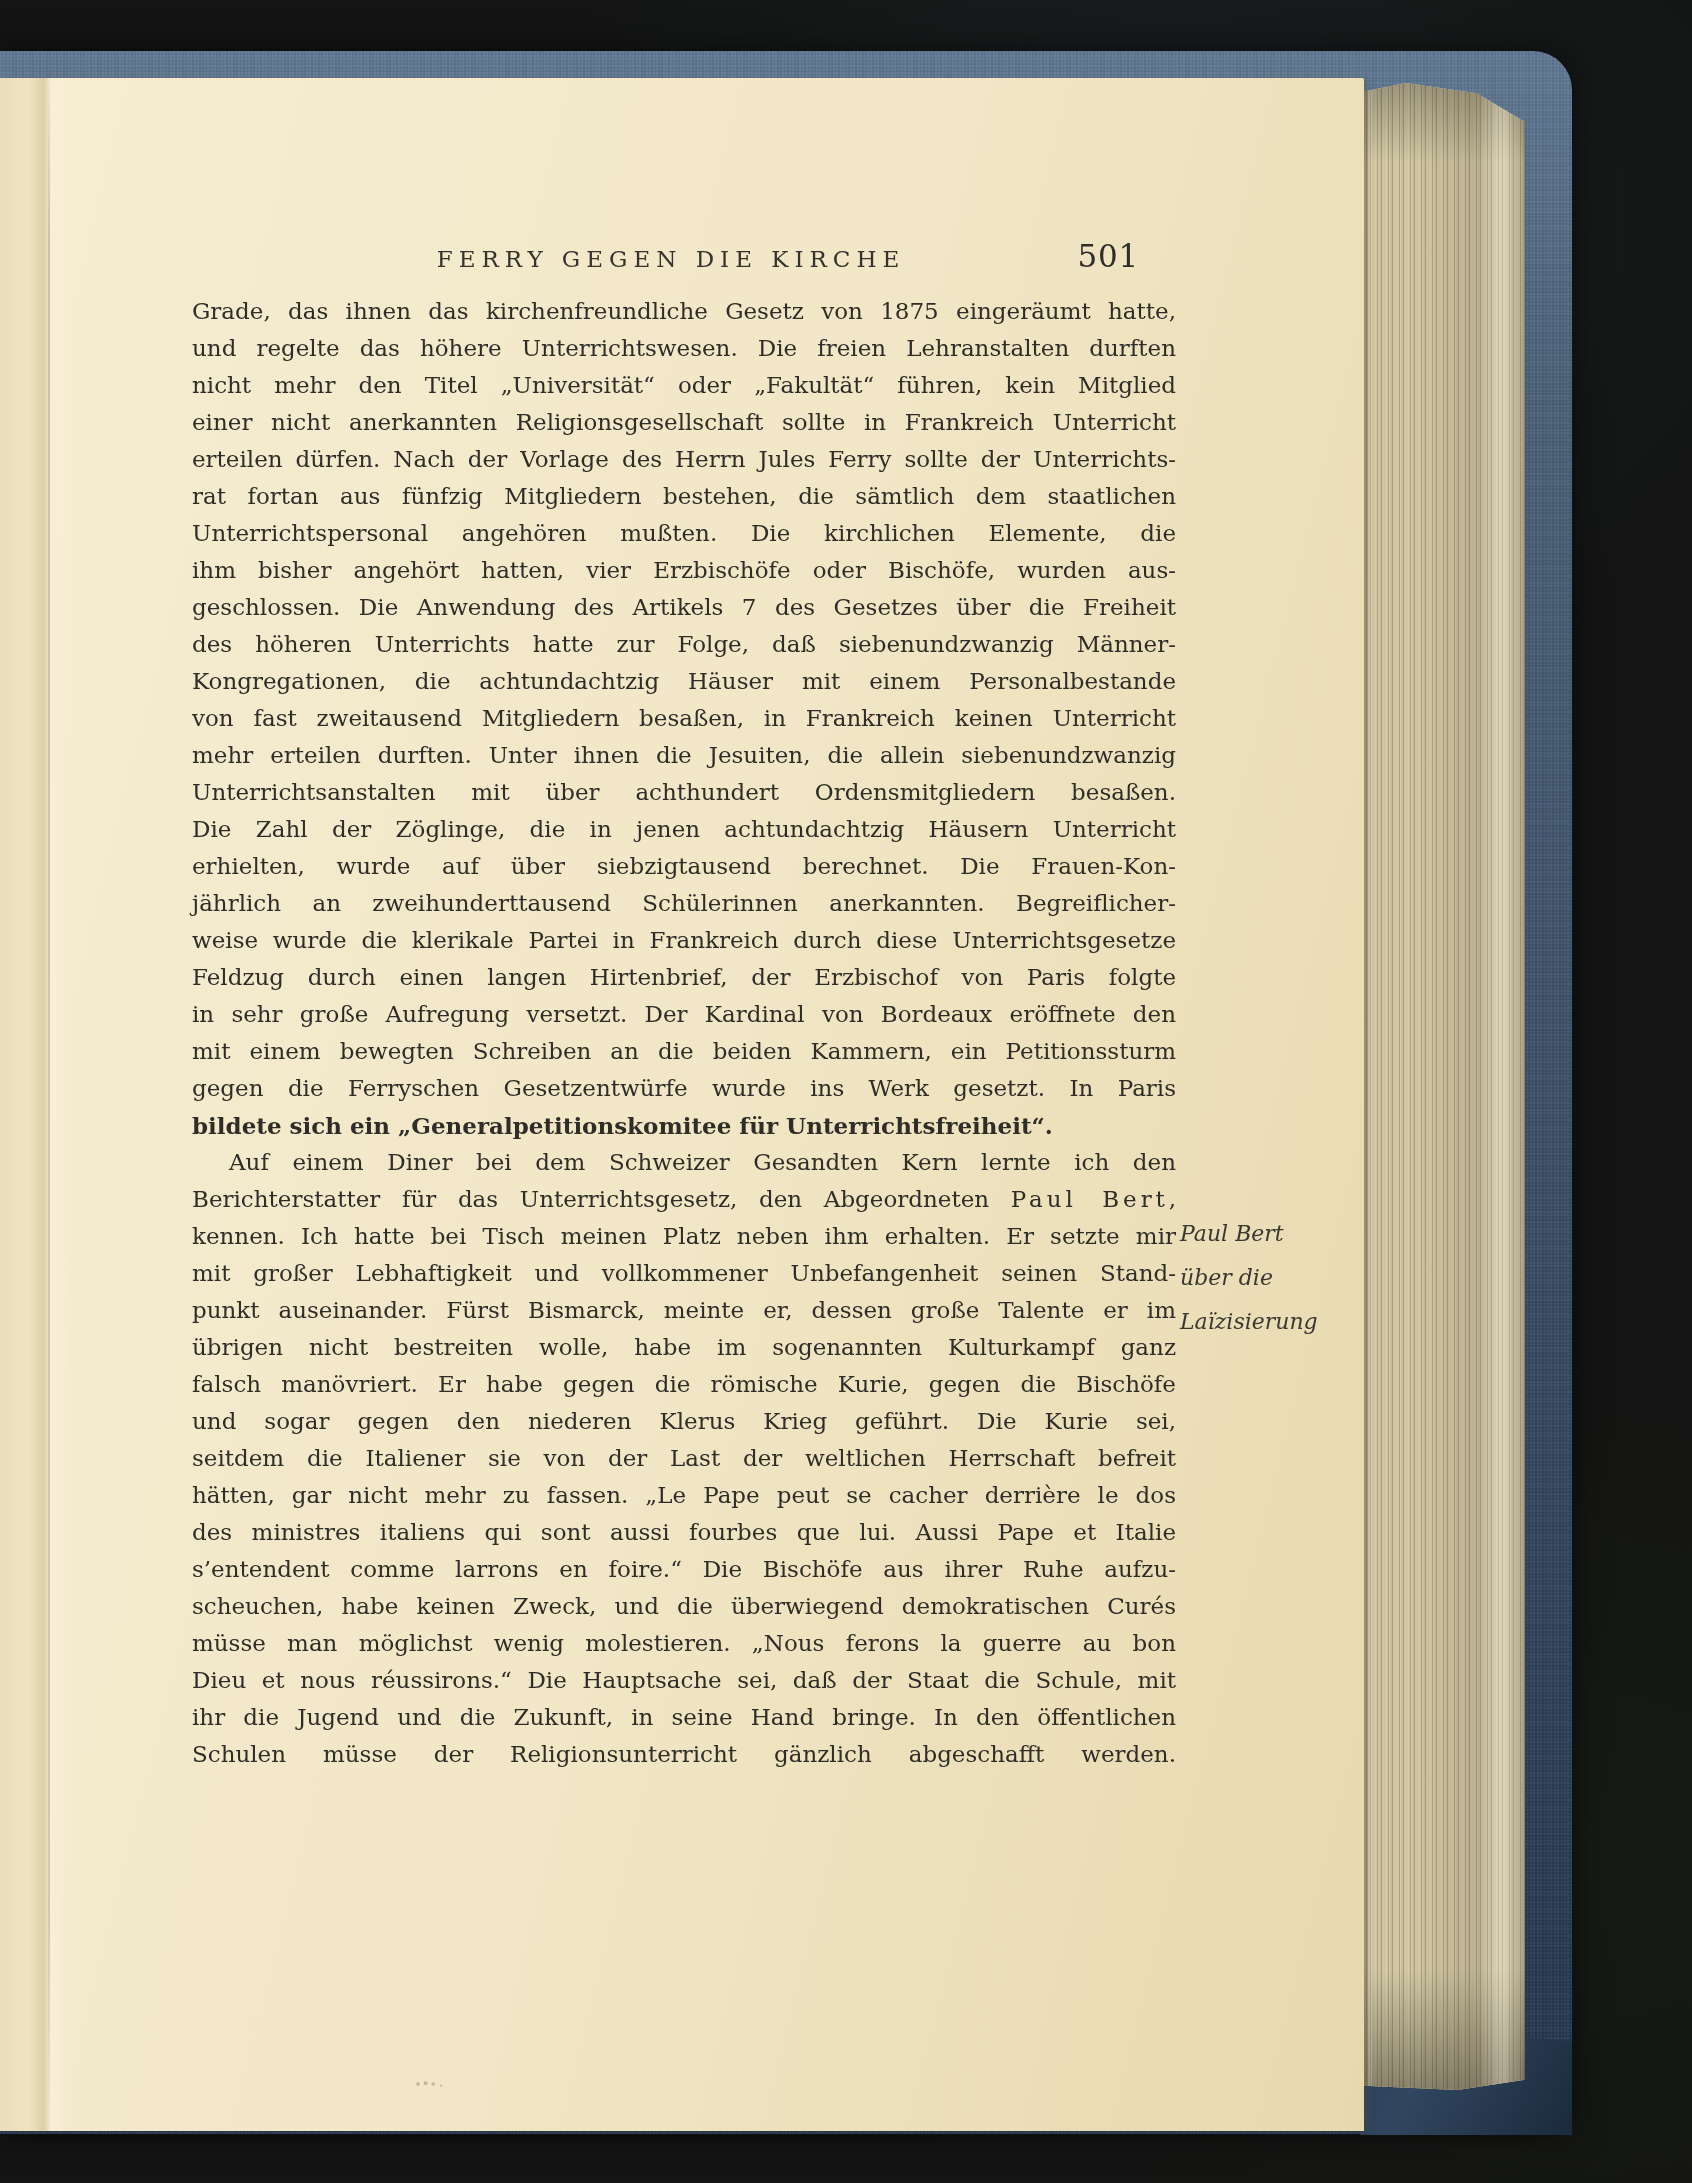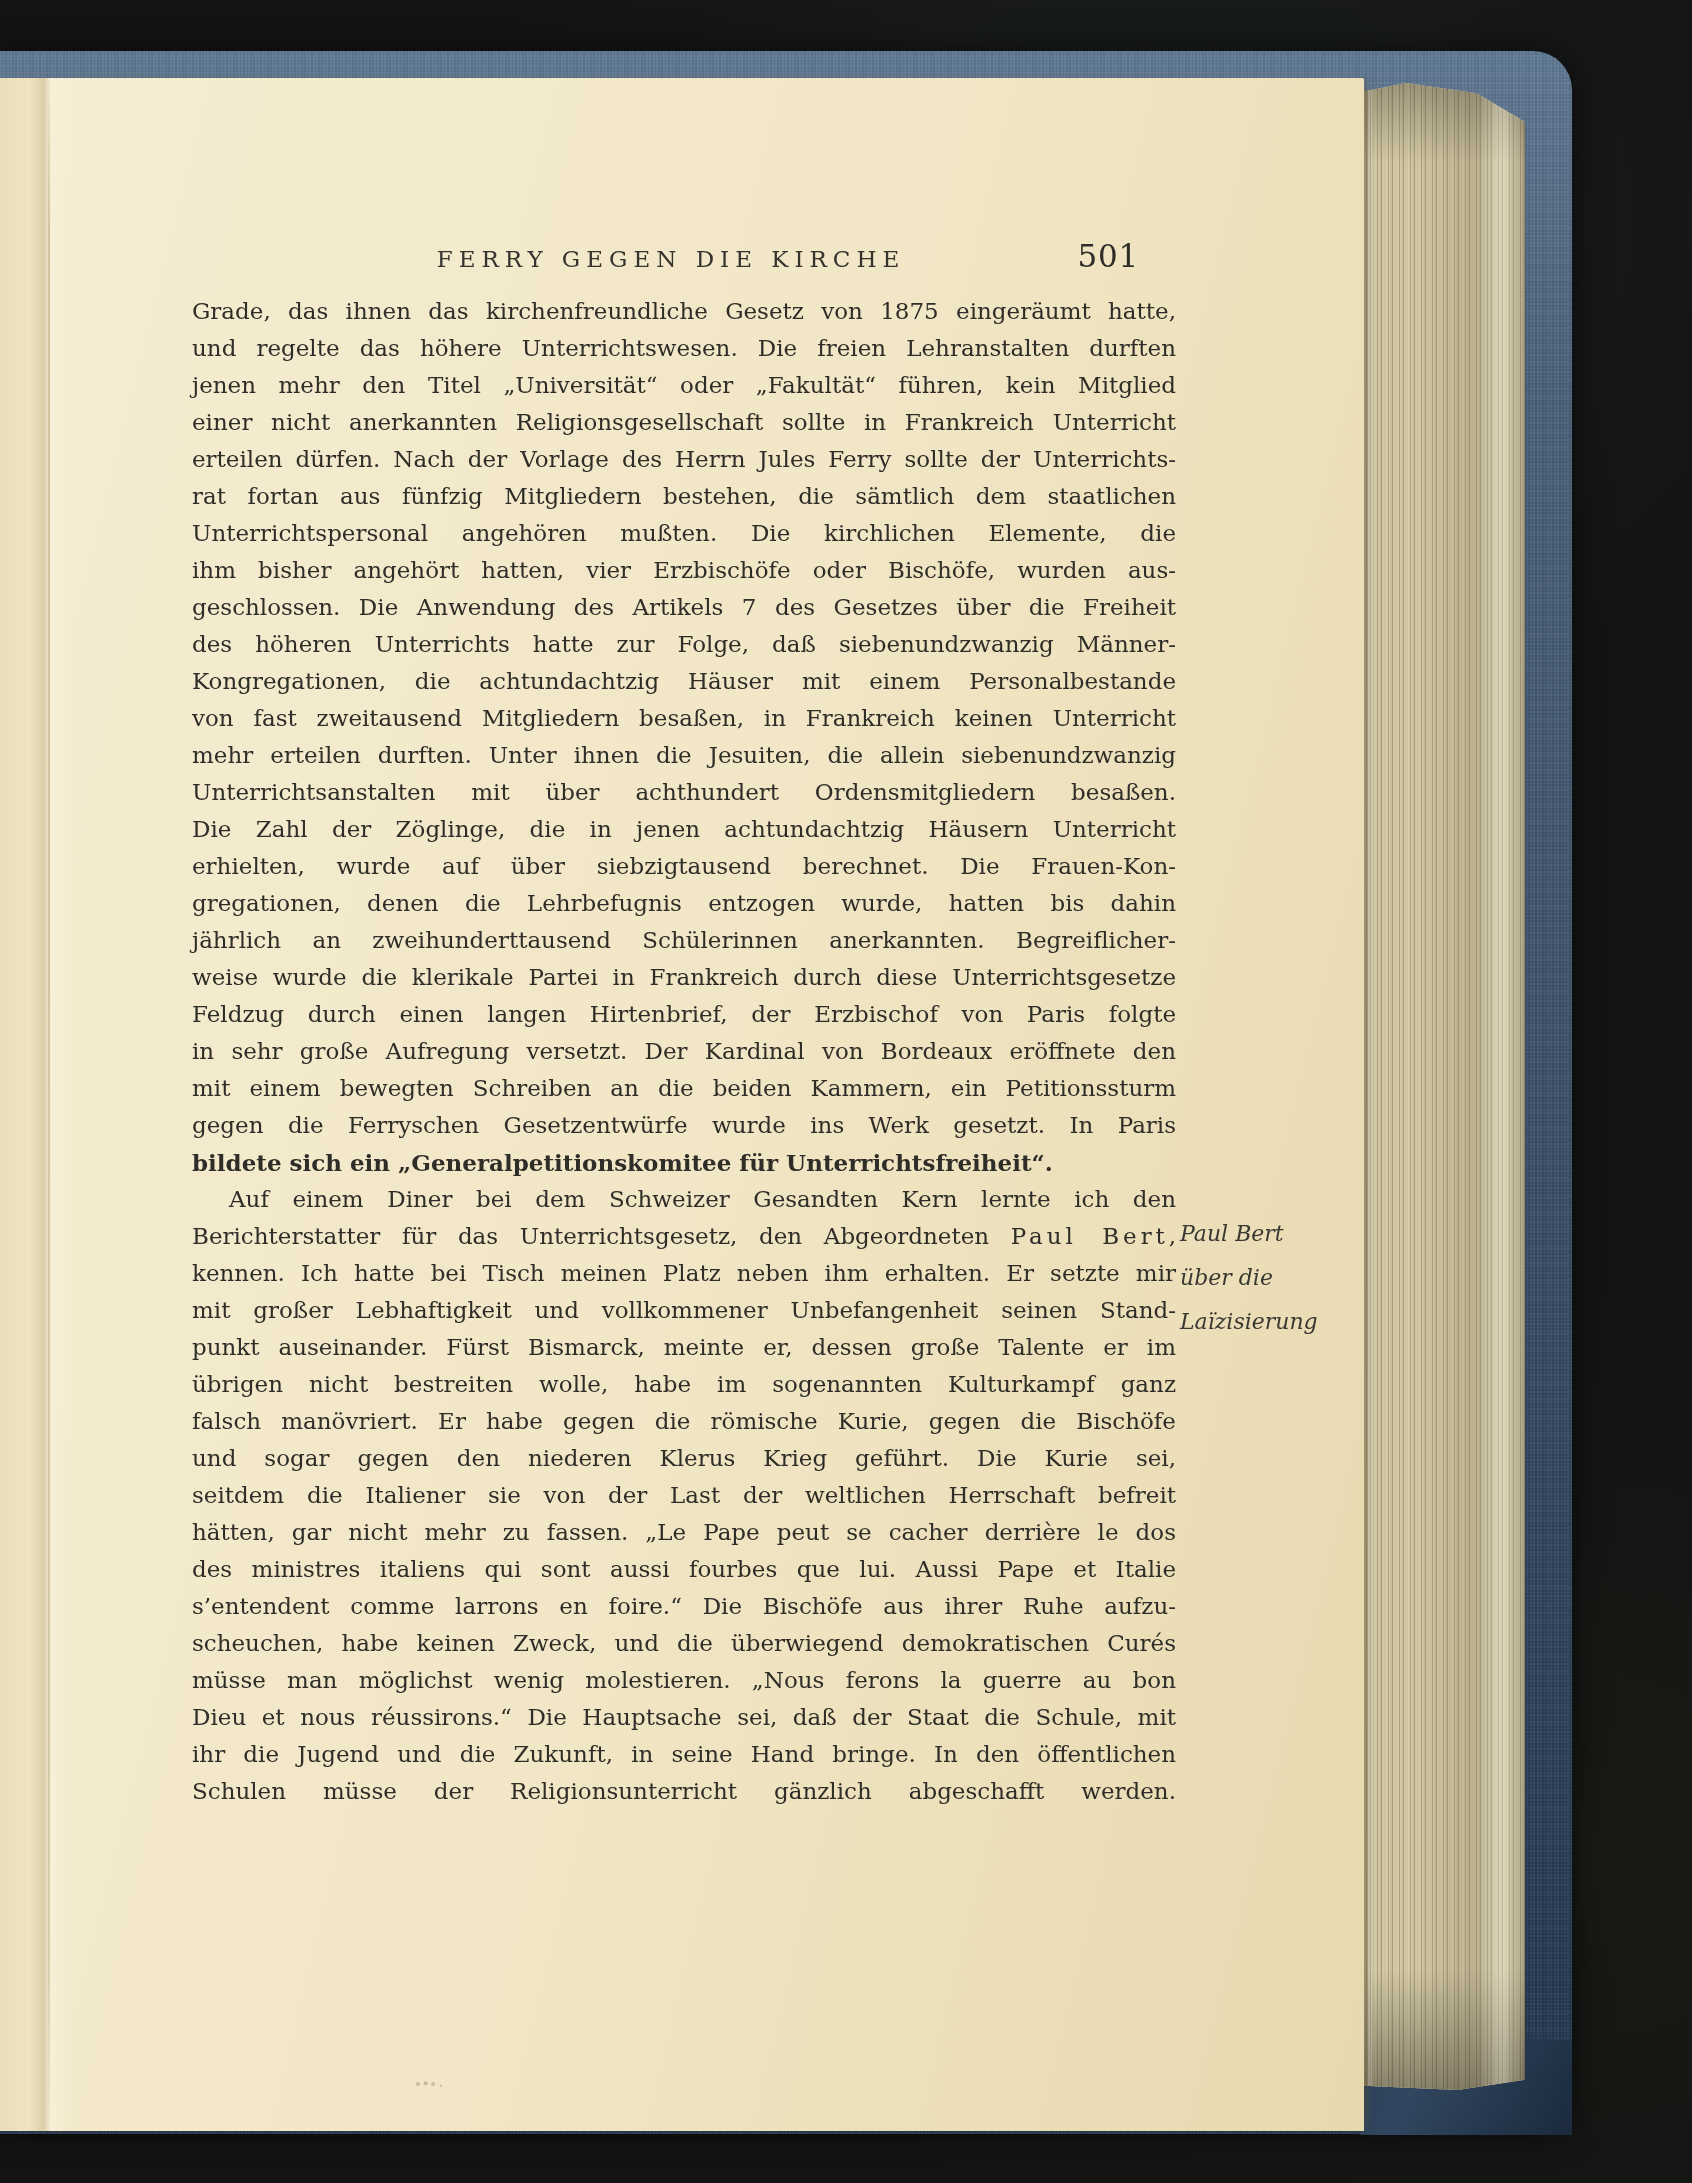--- a/index.html
+++ b/index.html
@@ -119,35 +119,34 @@
     <div class="gutter-line"></div>
 
     <div class="header">
       <span class="running-title">FERRY GEGEN DIE KIRCHE</span>
       <span class="page-number">501</span>
     </div>
 
     <div class="body-text">
         <div class="bl"><span>Grade, das ihnen das kirchenfreundliche Gesetz von 1875 eingeräumt hatte,</span></div>
         <div class="bl"><span>und regelte das höhere Unterrichtswesen. Die freien Lehranstalten durften</span></div>
-        <div class="bl"><span>jenen mehr den Titel „Universität“ oder „Fakultät“ führen, kein Mitglied</span></div>
+        <div class="bl"><span>nicht mehr den Titel „Universität“ oder „Fakultät“ führen, kein Mitglied</span></div>
         <div class="bl"><span>einer nicht anerkannten Religionsgesellschaft sollte in Frankreich Unterricht</span></div>
         <div class="bl"><span>erteilen dürfen. Nach der Vorlage des Herrn Jules Ferry sollte der Unterrichts-</span></div>
         <div class="bl"><span>rat fortan aus fünfzig Mitgliedern bestehen, die sämtlich dem staatlichen</span></div>
         <div class="bl"><span>Unterrichtspersonal angehören mußten. Die kirchlichen Elemente, die</span></div>
         <div class="bl"><span>ihm bisher angehört hatten, vier Erzbischöfe oder Bischöfe, wurden aus-</span></div>
         <div class="bl"><span>geschlossen. Die Anwendung des Artikels 7 des Gesetzes über die Freiheit</span></div>
         <div class="bl"><span>des höheren Unterrichts hatte zur Folge, daß siebenundzwanzig Männer-</span></div>
         <div class="bl"><span>Kongregationen, die achtundachtzig Häuser mit einem Personalbestande</span></div>
         <div class="bl"><span>von fast zweitausend Mitgliedern besaßen, in Frankreich keinen Unterricht</span></div>
         <div class="bl"><span>mehr erteilen durften. Unter ihnen die Jesuiten, die allein siebenundzwanzig</span></div>
         <div class="bl"><span>Unterrichtsanstalten mit über achthundert Ordensmitgliedern besaßen.</span></div>
         <div class="bl"><span>Die Zahl der Zöglinge, die in jenen achtundachtzig Häusern Unterricht</span></div>
         <div class="bl"><span>erhielten, wurde auf über siebzigtausend berechnet. Die Frauen-Kon-</span></div>
-        <div class="bl"><span>gregationen, denen die Lehrbefugnis entzogen wurde, hatten bis dahin</span></div>
         <div class="bl"><span>jährlich an zweihunderttausend Schülerinnen anerkannten. Begreiflicher-</span></div>
         <div class="bl"><span>weise wurde die klerikale Partei in Frankreich durch diese Unterrichtsgesetze</span></div>
         <div class="bl"><span>Feldzug durch einen langen Hirtenbrief, der Erzbischof von Paris folgte</span></div>
         <div class="bl"><span>in sehr große Aufregung versetzt. Der Kardinal von Bordeaux eröffnete den</span></div>
         <div class="bl"><span>mit einem bewegten Schreiben an die beiden Kammern, ein Petitionssturm</span></div>
         <div class="bl"><span>gegen die Ferryschen Gesetzentwürfe wurde ins Werk gesetzt. In Paris</span></div>
         <div class="bl nofill"><span>bildete sich ein „Generalpetitionskomitee für Unterrichtsfreiheit“.</span></div>
         <div class="bl indent"><span>Auf einem Diner bei dem Schweizer Gesandten Kern lernte ich den</span></div>
         <div class="bl"><span>Berichterstatter für das Unterrichtsgesetz, den Abgeordneten </span><span class="sperr">Paul Bert</span><span>,</span></div>
         <div class="bl"><span>kennen. Ich hatte bei Tisch meinen Platz neben ihm erhalten. Er setzte mir</span></div>

